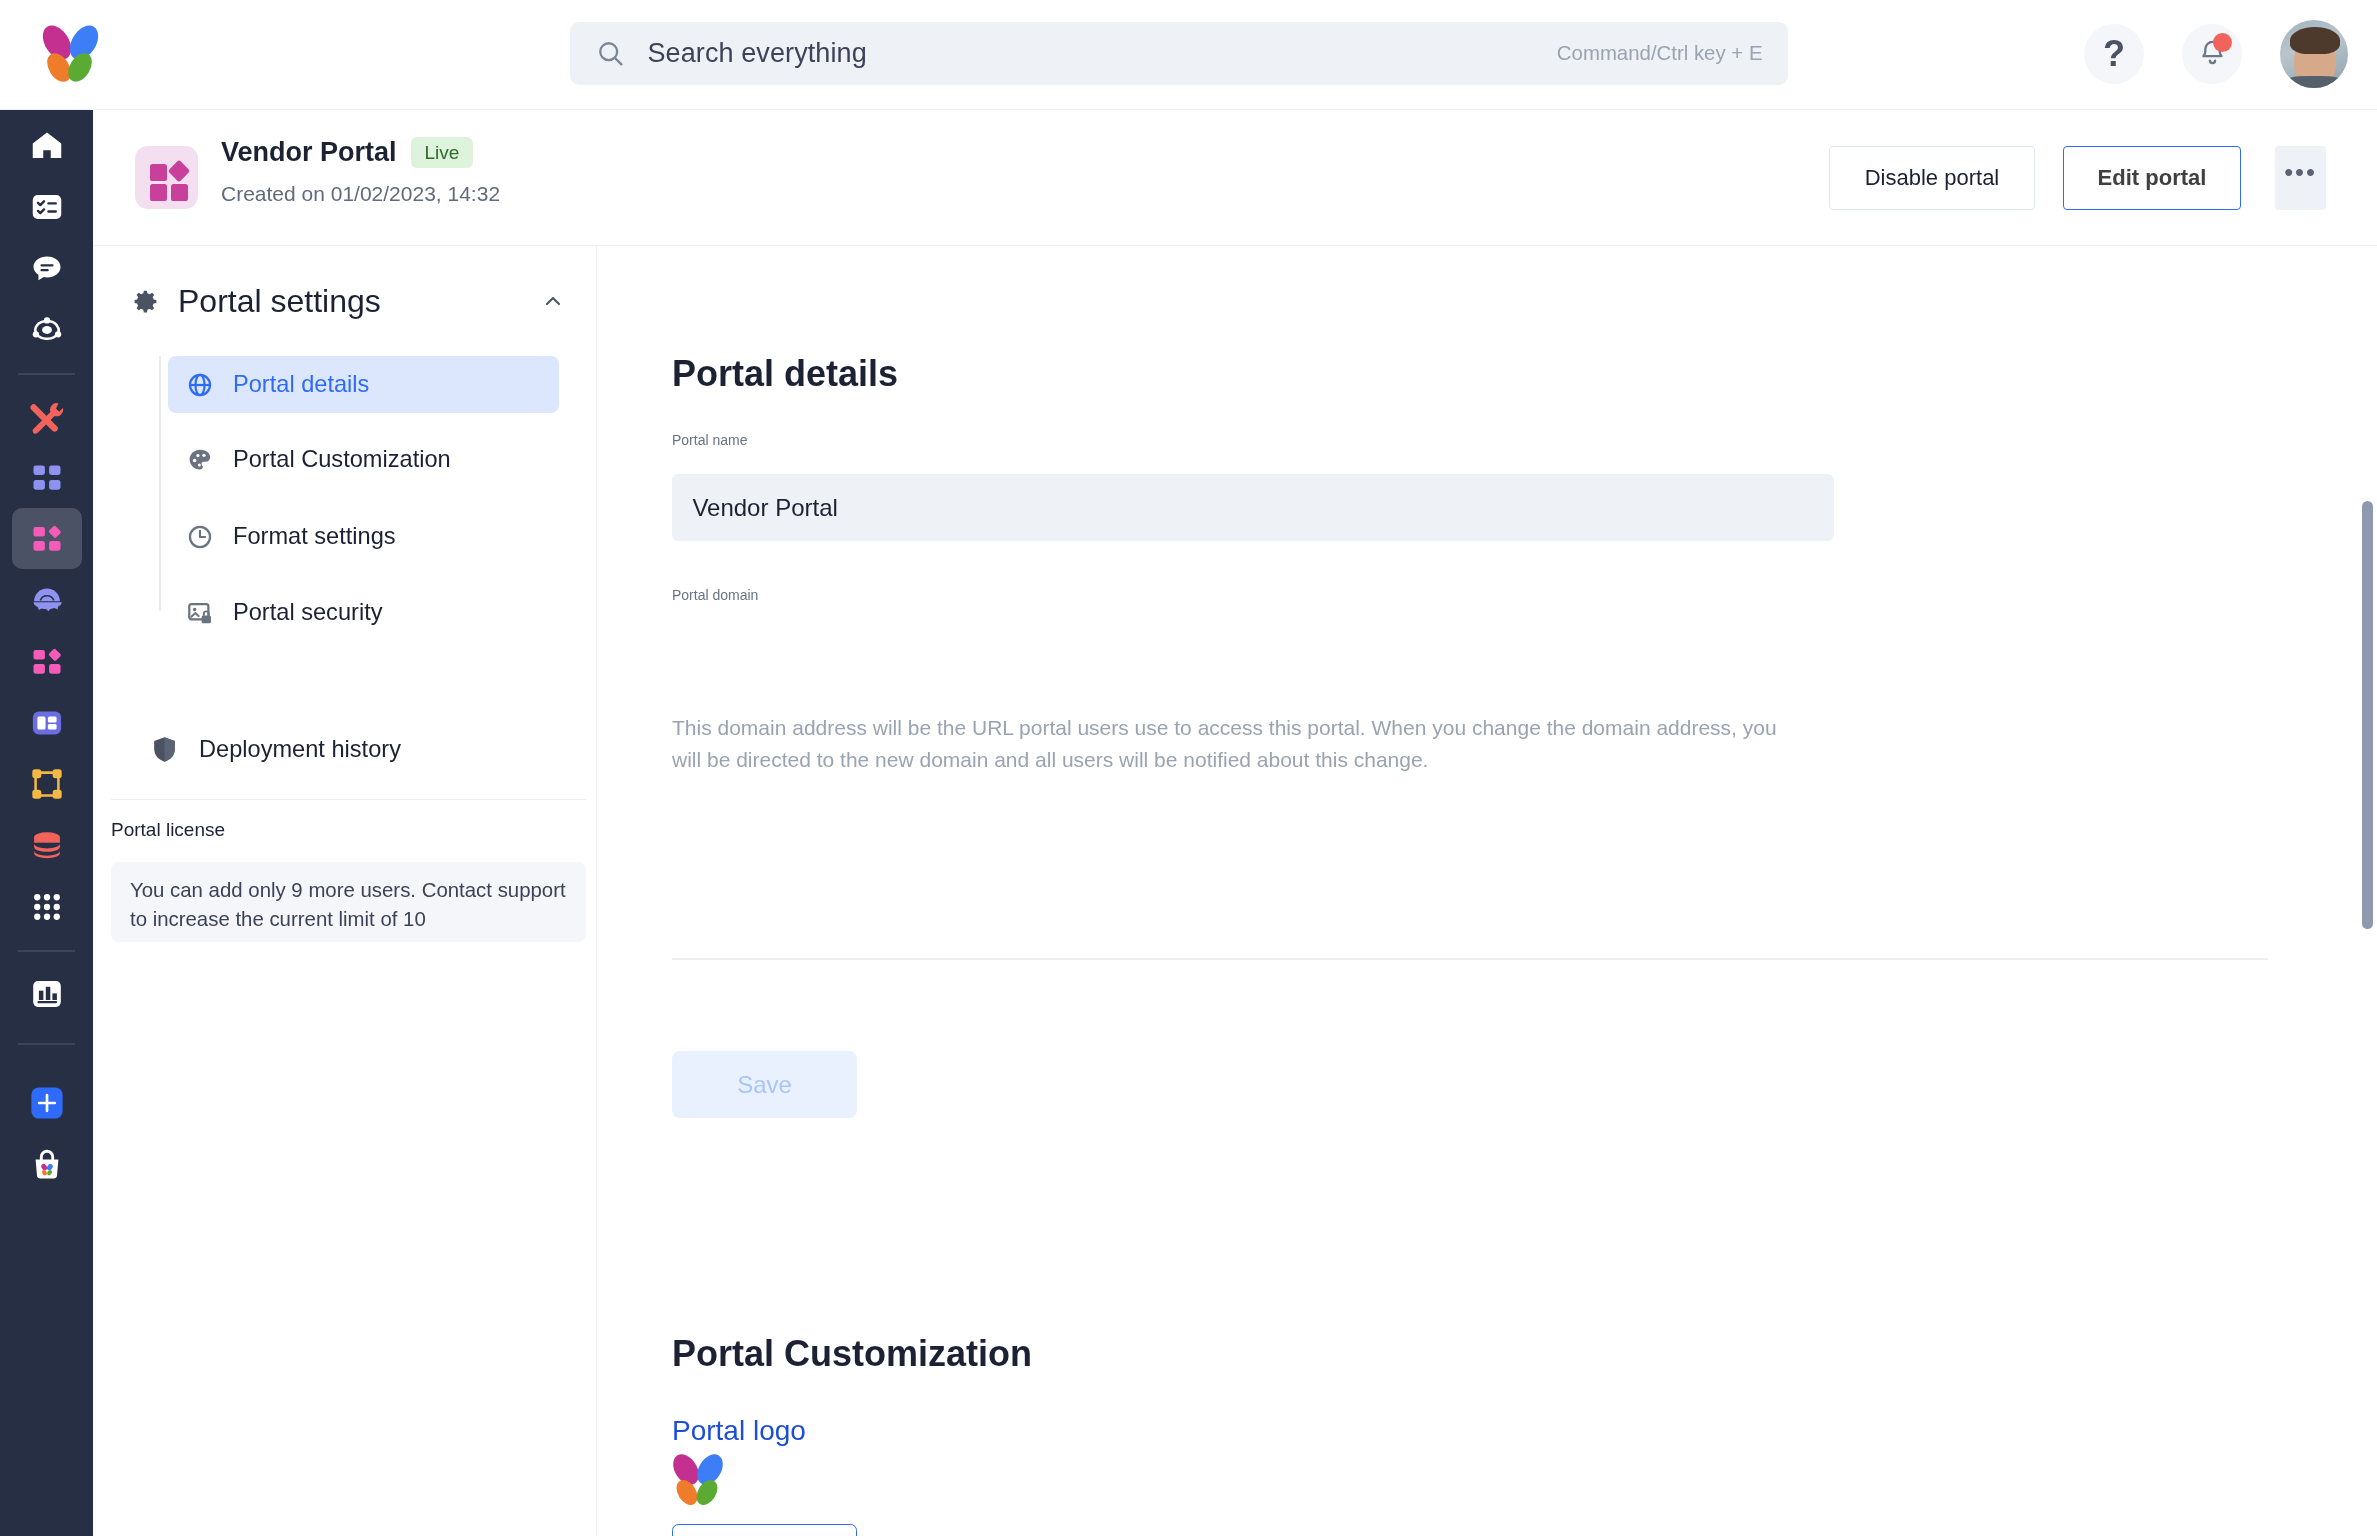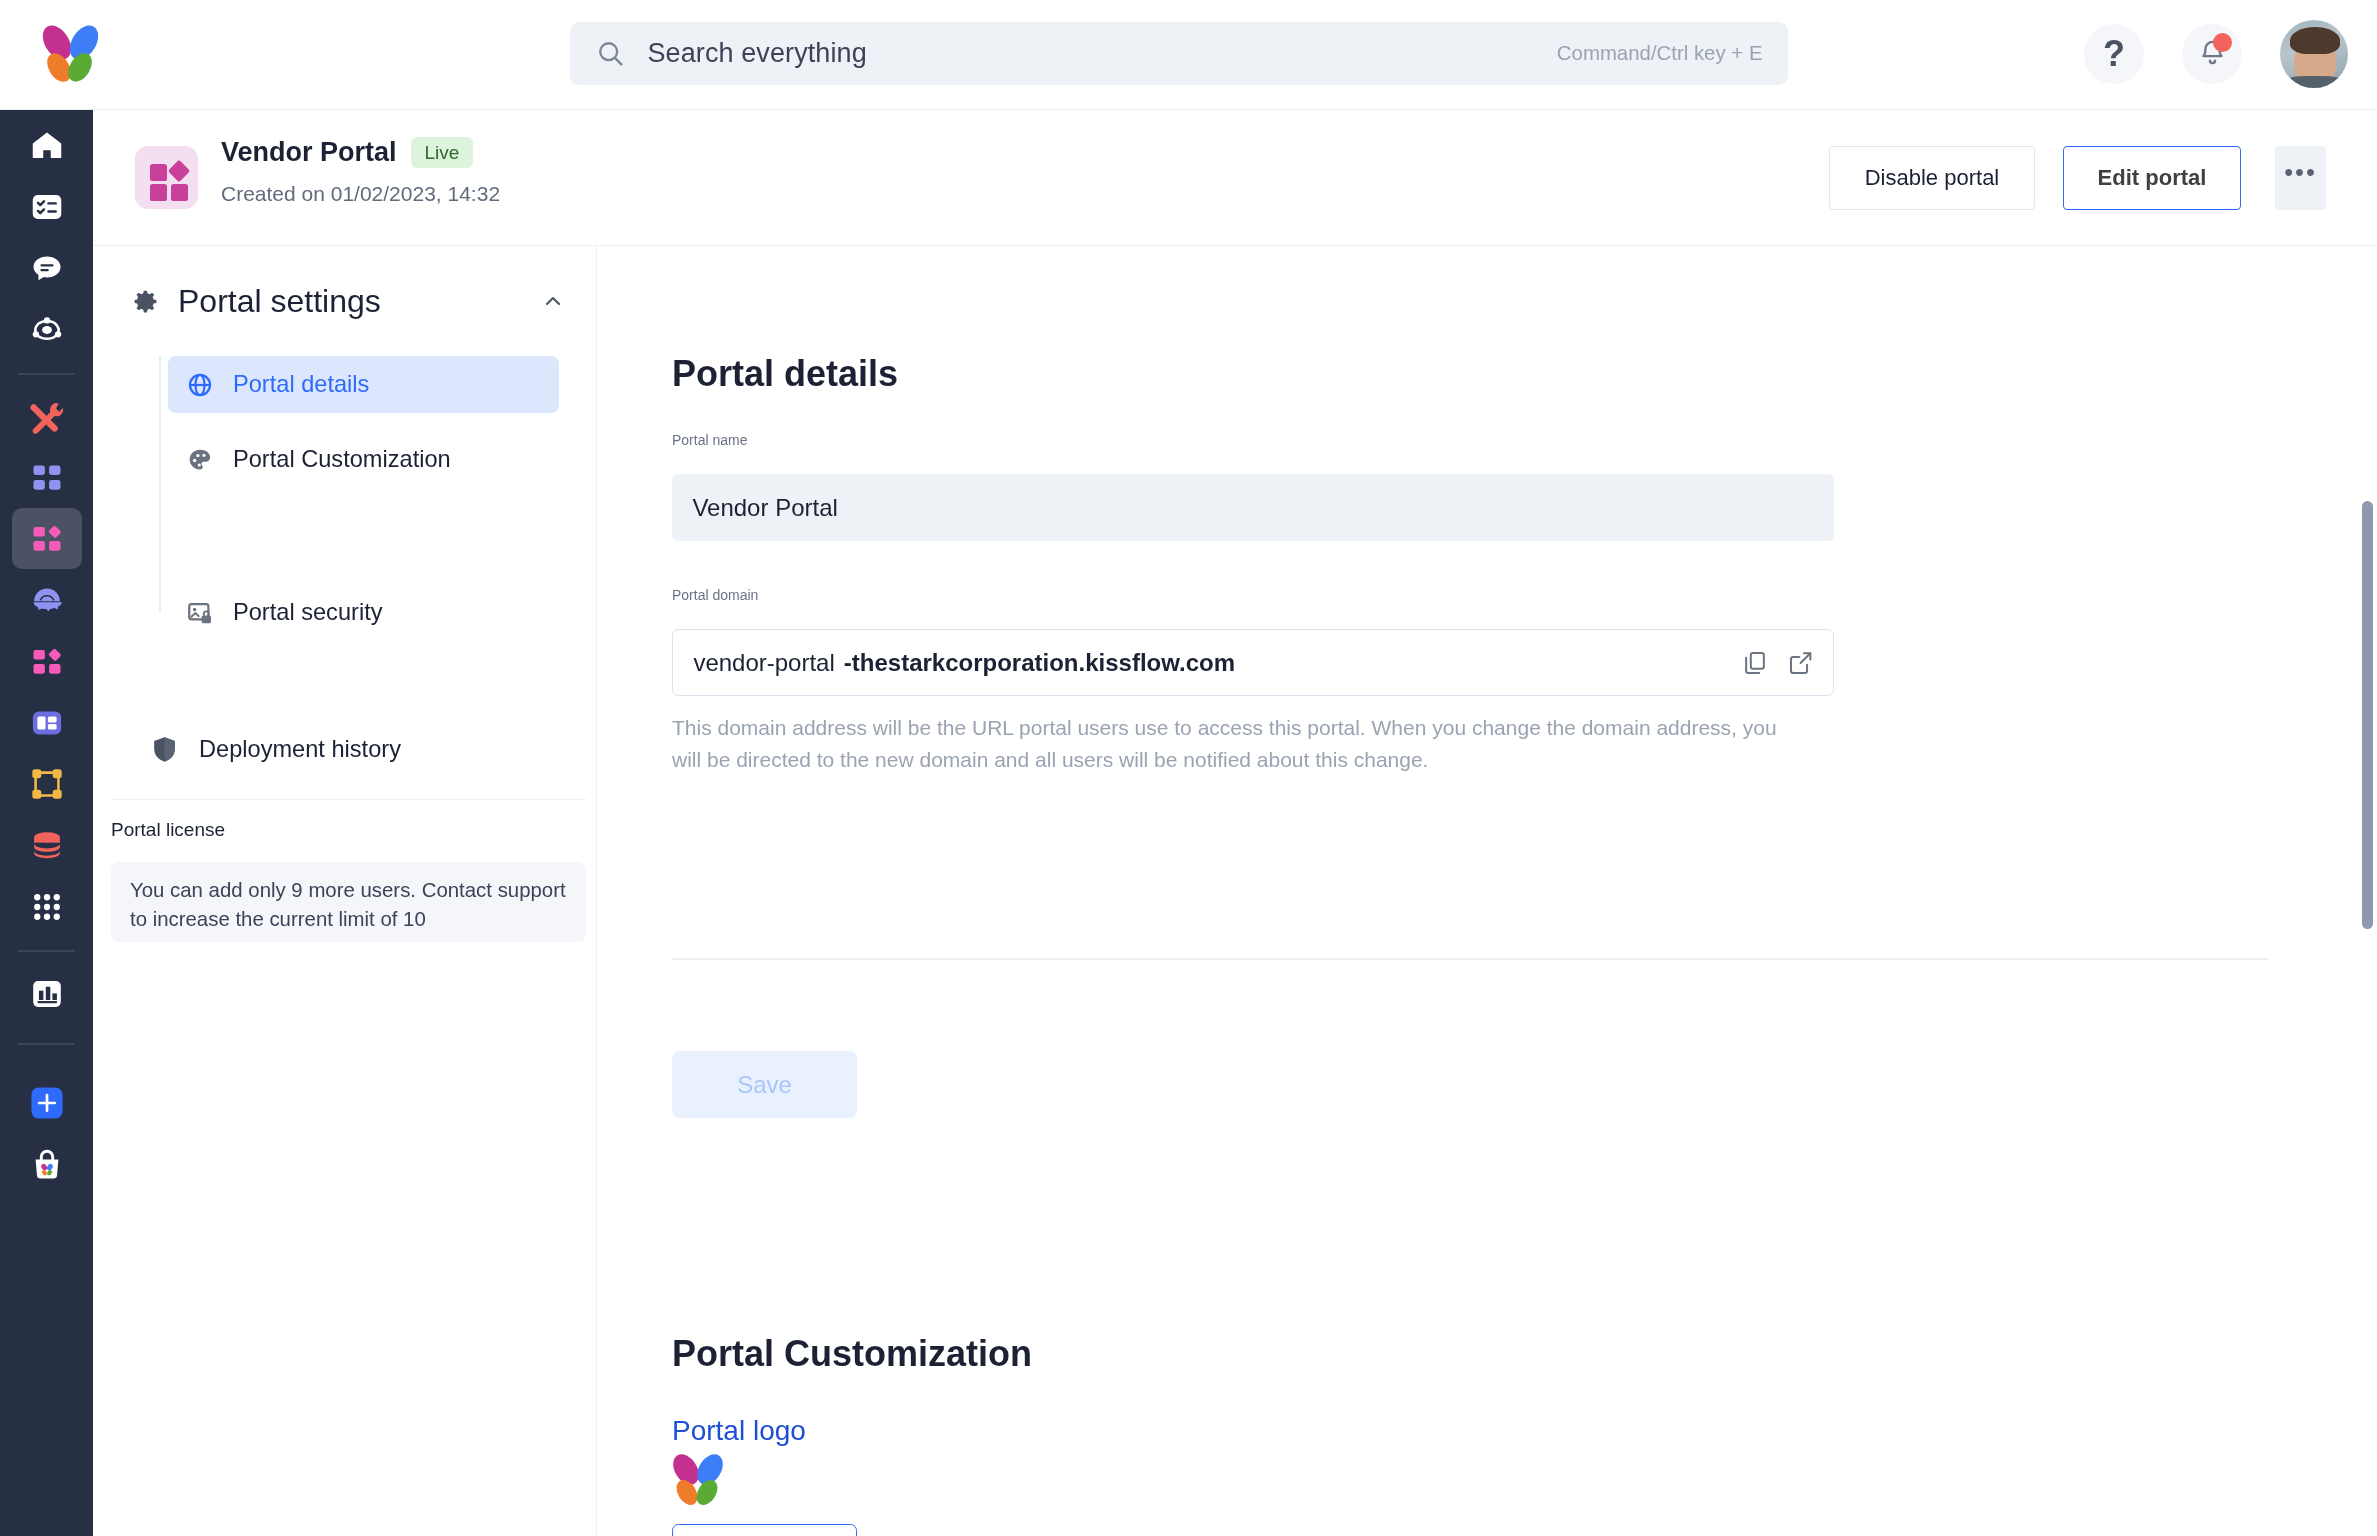--- a/index.html
+++ b/index.html
@@ -452,20 +452,27 @@
     <svg class="ico" viewBox="0 0 24 24">
       <path d="M12 3.2c-5 0-8.9 3.7-8.9 8.4 0 4.8 3.9 8.5 8.9 8.5 1.5 0 2.4-.9 2.4-2 0-.6-.2-1-.6-1.4-.3-.4-.5-.8-.5-1.3 0-1 .9-1.8 2-1.8h1.4c2.3 0 4-1.7 4-4 0-3.7-3.8-6.4-8.7-6.4z" fill="#6b7280"></path>
       <circle cx="7.4" cy="12.4" r="1.5" fill="#ffffff"></circle>
       <circle cx="10.2" cy="8.2" r="1.4" fill="#ffffff"></circle>
       <circle cx="15.4" cy="8" r="1.4" fill="#ffffff"></circle>
       <circle cx="11.4" cy="16.2" r="1.3" fill="#ffffff"></circle>
     </svg>
     <span class="nav-label">Portal Customization</span>
   </div>
 
+  <div class="nav-item" style="top:262px">
+    <svg class="ico" viewBox="0 0 24 24" fill="none" stroke="#6b7280" stroke-width="1.9">
+      <circle cx="12" cy="12" r="8.6"></circle>
+        <path d="M12 6.8V12h4.4" stroke-linecap="round" stroke-linejoin="round"></path>
+    </svg>
+    <span class="nav-label">Format settings</span>
+  </div>
 
   <div class="nav-item" style="top:338px">
     <svg class="ico" viewBox="0 0 24 24">
       <rect x="2.8" y="4.4" width="16.4" height="13" rx="2" stroke="#6b7280" stroke-width="1.9" fill="none"></rect>
       <circle cx="7.4" cy="9" r="1.5" fill="#6b7280"></circle>
       <path d="M4.6 15.2l3.4-3.2 2.8 2.6" stroke="#6b7280" stroke-width="1.7" fill="none" stroke-linecap="round"></path>
       <rect x="13.4" y="14.2" width="8" height="6.6" rx="1.3" fill="#6b7280"></rect>
       <path d="M15.3 14.3v-1.6a2.1 2.1 0 0 1 4.2 0v1.6" stroke="#6b7280" stroke-width="1.7" fill="none"></path>
     </svg>
     <span class="nav-label">Portal security</span>
@@ -488,35 +495,20 @@
 <div class="main">
 
   <div class="h1">Portal details</div>
 
   <div class="flabel lab-name">Portal name</div>
   <div class="field-name">
     <span>Vendor Portal</span>
   </div>
 
   <div class="flabel lab-domain">Portal domain</div>
-  <div class="field-domain">
-    <span class="dom-sub">vendor-portal</span>
-    <span class="dom-main" style="margin-left:9px">-thestarkcorporation.kissflow.com</span>
-    <span class="dom-actions">
-      <svg class="ico" viewBox="0 0 24 24" fill="none" stroke="#6b7280" stroke-width="1.7">
-        <rect x="8.4" y="3.4" width="11.2" height="13.6" rx="2"></rect>
-        <path d="M15.6 20.6H6.4a2 2 0 0 1-2-2V7.4" stroke-linecap="round"></path>
-      </svg>
-      <svg class="ico" viewBox="0 0 24 24" fill="none" stroke="#6b7280" stroke-width="1.7">
-        <path d="M14.6 3.6H20V9" stroke-linecap="round" stroke-linejoin="round"></path>
-        <path d="M20 3.6 11.6 12" stroke-linecap="round"></path>
-        <path d="M17.2 13.4v5.2a2 2 0 0 1-2 2H5.4a2 2 0 0 1-2-2V8.8a2 2 0 0 1 2-2h5.2" stroke-linecap="round" stroke-linejoin="round"></path>
-      </svg>
-    </span>
-  </div>
 
   <div class="help-text">This domain address will be the URL portal users use to access this portal. When you change the domain address, you will be directed to the new domain and all users will be notified about this change.</div>
 
   <div class="btn-save">Save</div>
 
   <div class="sec-divider"></div>
 
   <div class="h2">Portal Customization</div>
   <div class="lab-logo">Portal logo</div>
 

